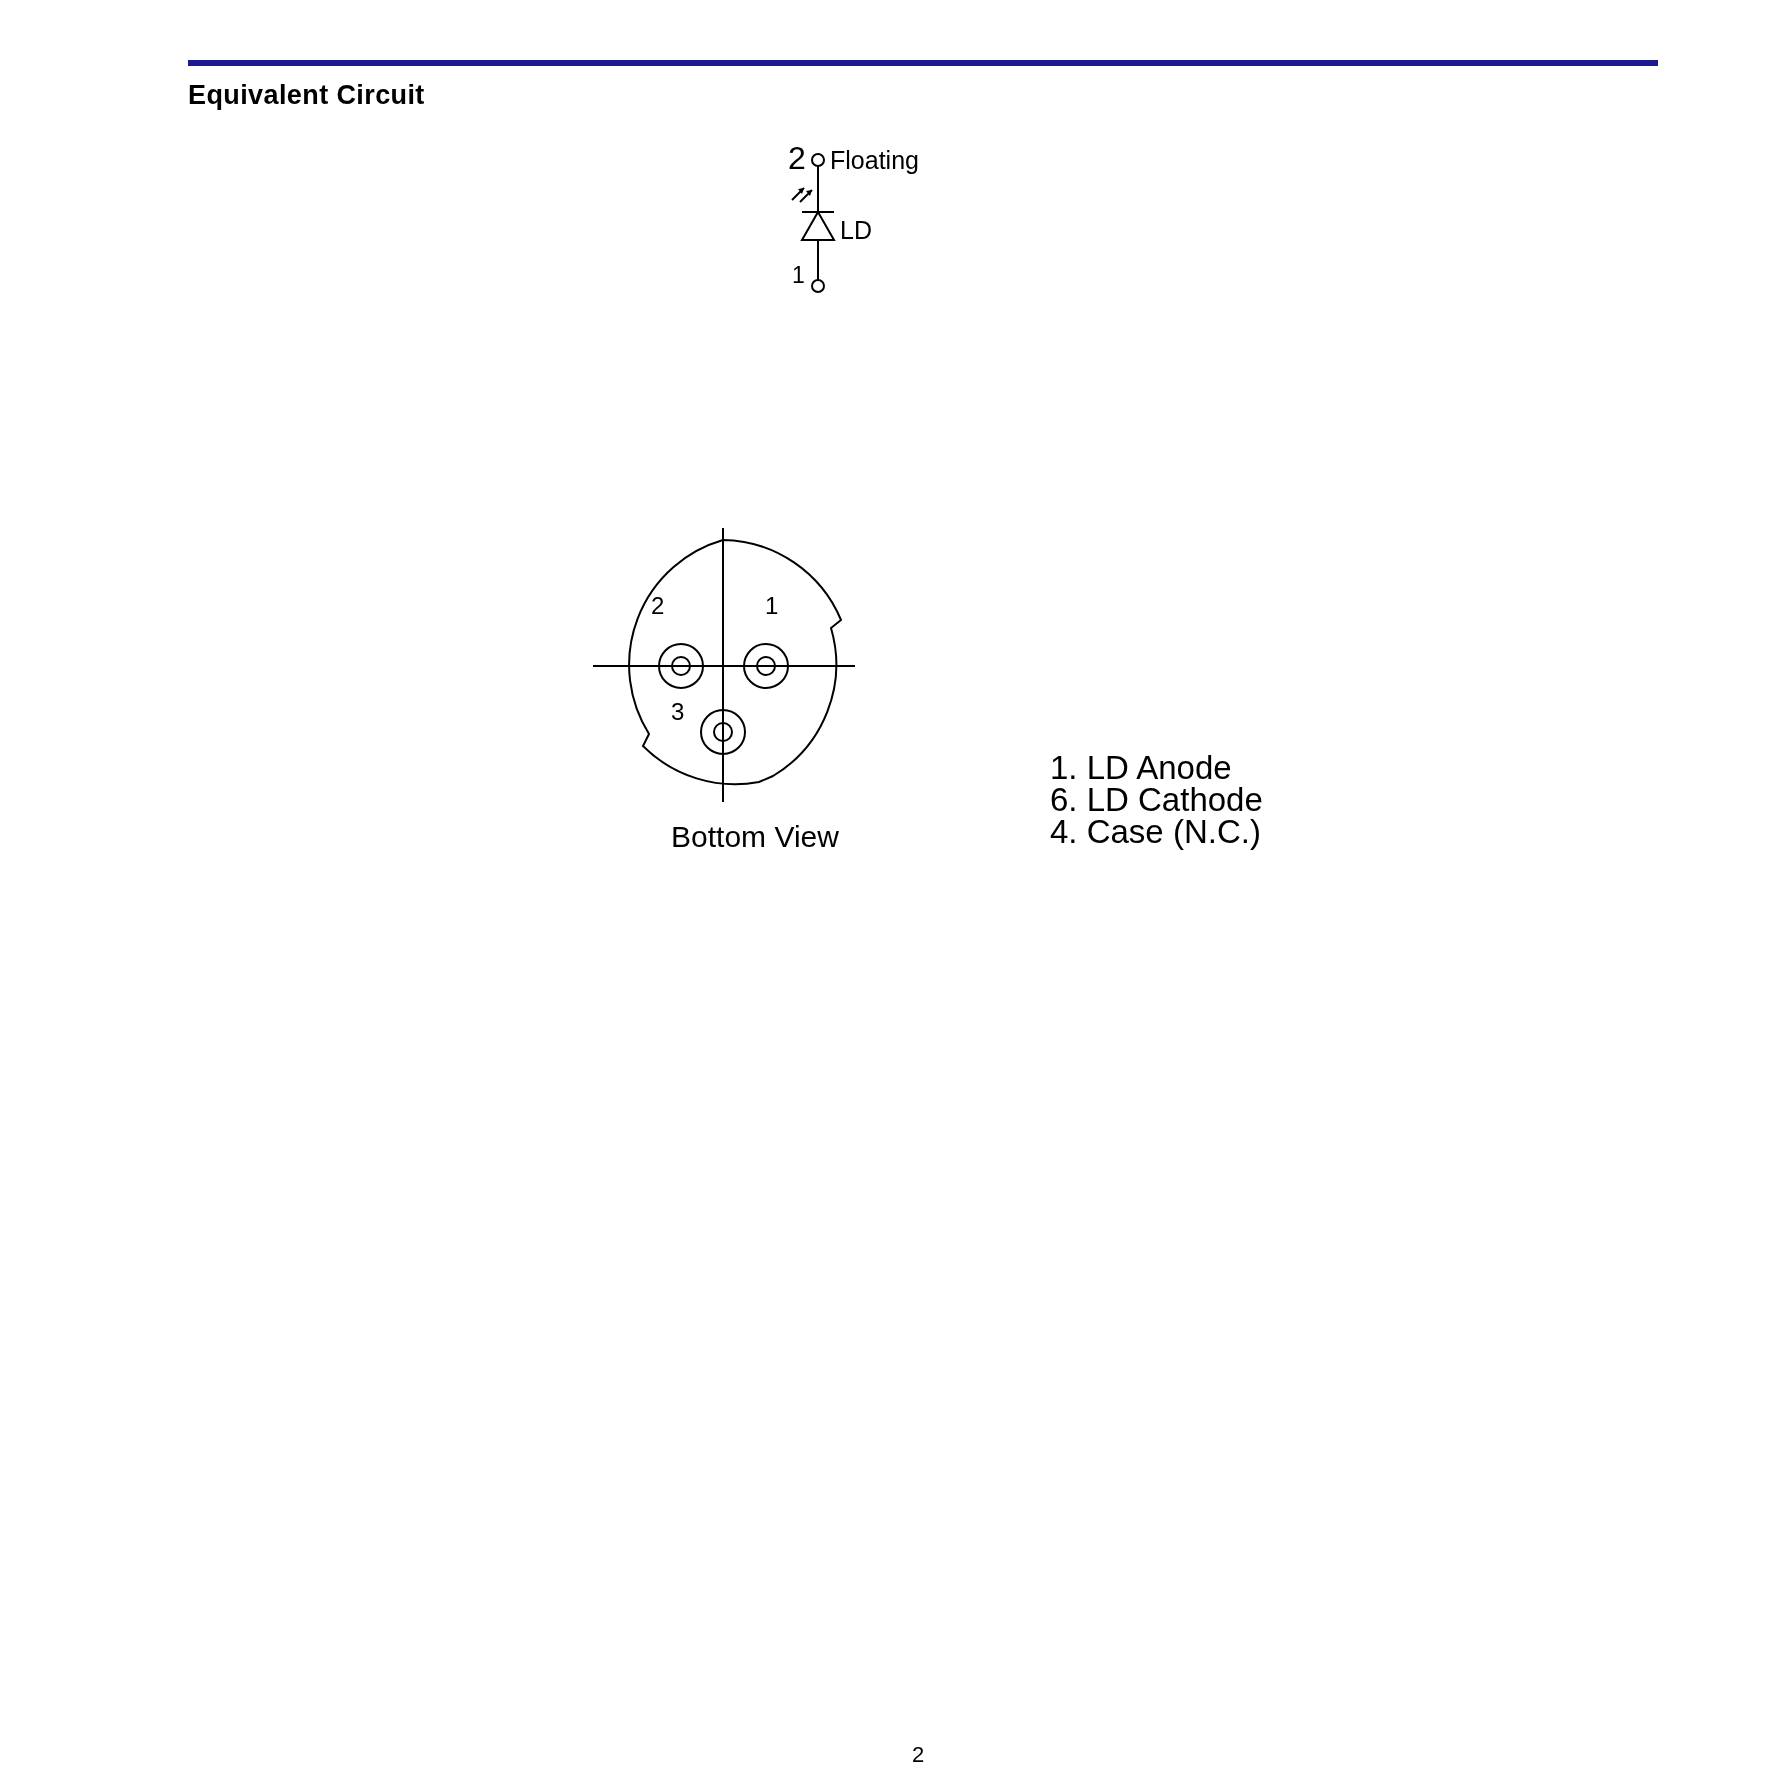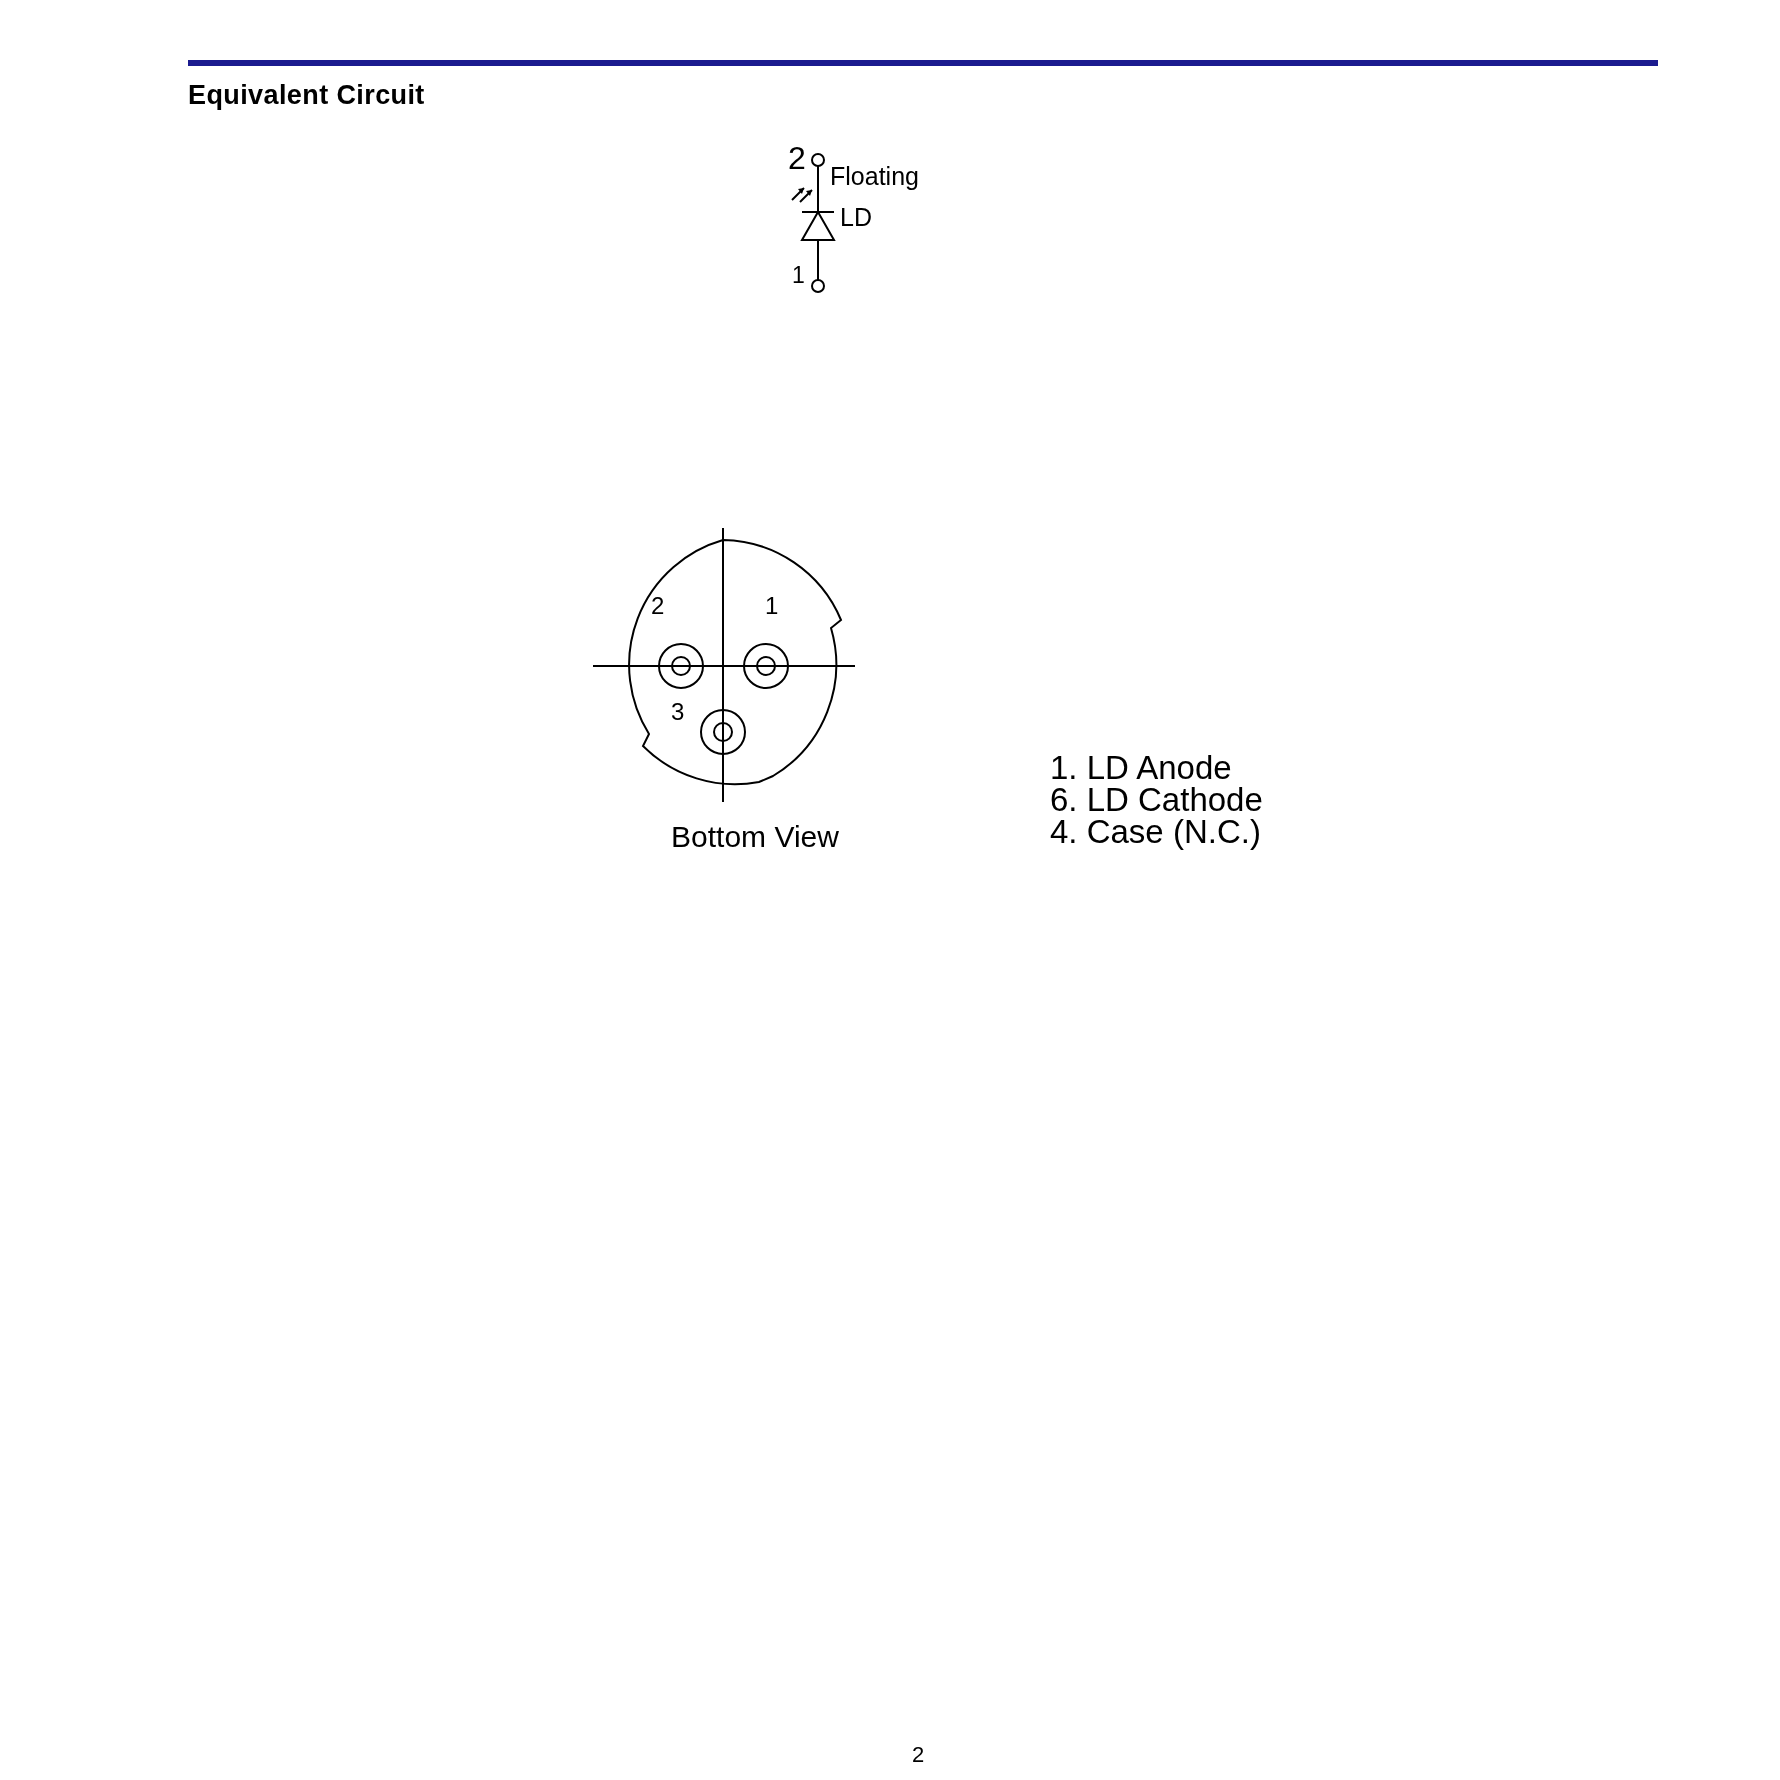--- a/index.html
+++ b/index.html
@@ -57,24 +57,24 @@
   #equiv-drawing .lbl {
     position: absolute;
     font-size: 25px;
     white-space: nowrap;
   }
   #equiv-drawing .pin2-num {
     left: 0px; top: 0px;
     font-size: 32px;
   }
   #equiv-drawing .floating-lbl {
-    left: 42px; top: 22px;
+    left: 42px; top: 6px;
   }
   #equiv-drawing .ld-lbl {
-    left: 52px; top: 63px;
+    left: 52px; top: 76px;
   }
   #equiv-drawing .pin1-num {
     left: 4px; top: 122px;
     font-size: 23px;
   }
 
   
   #pin-drawing {
     position: absolute;
     left: 545px;

